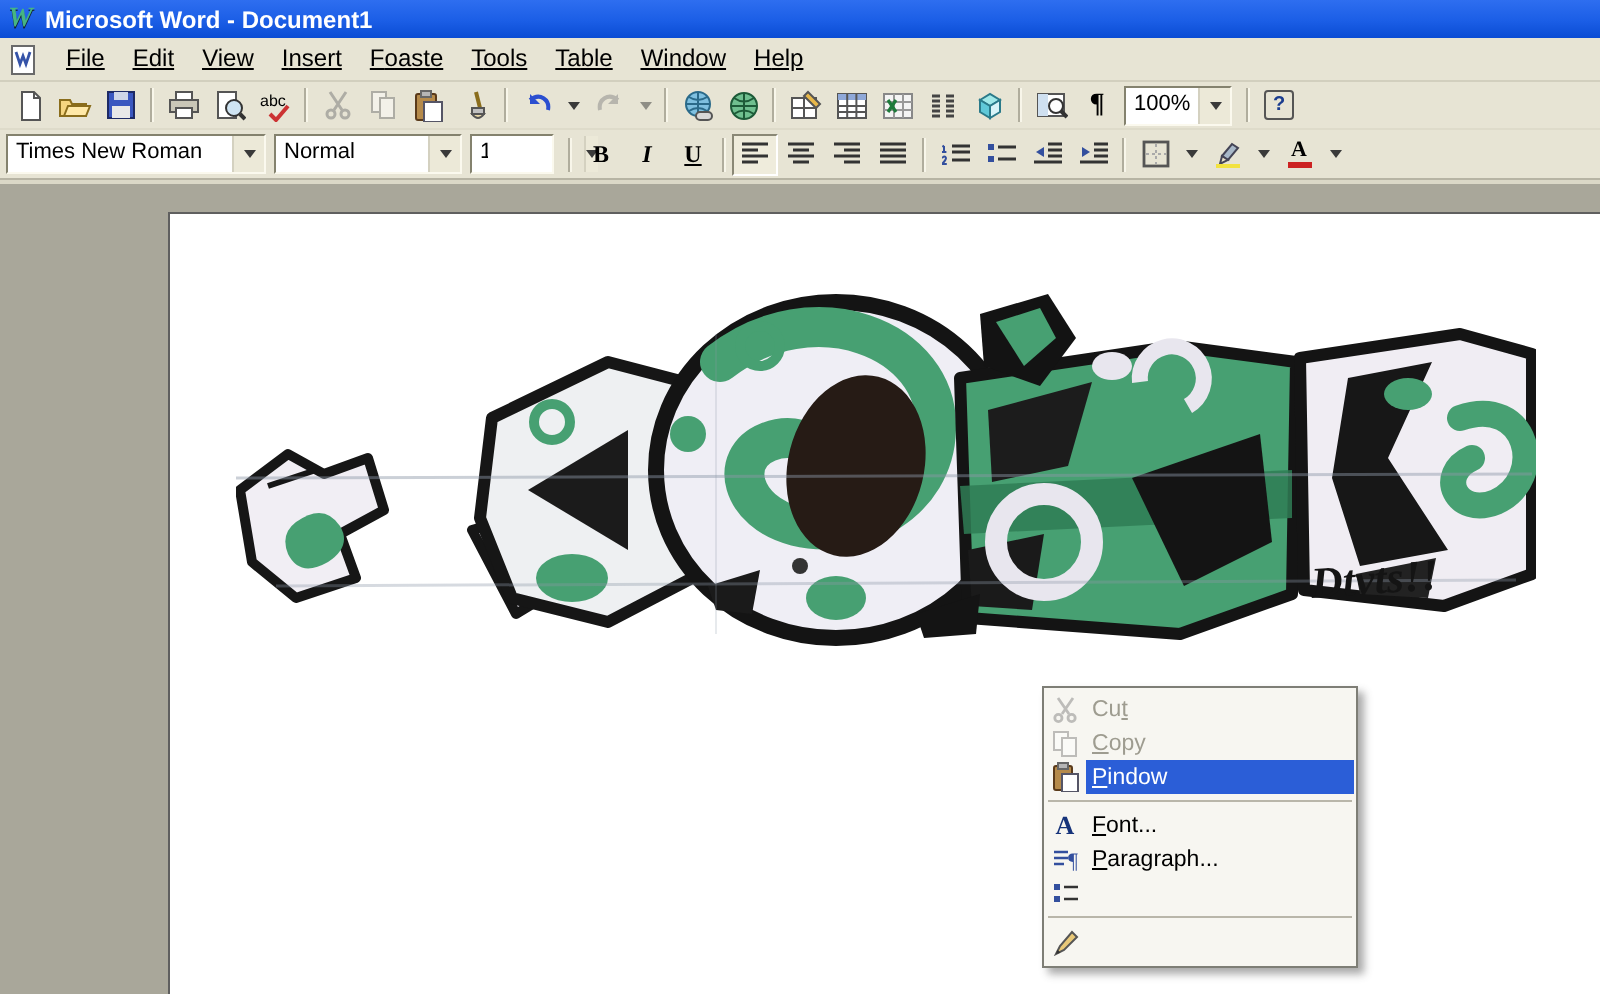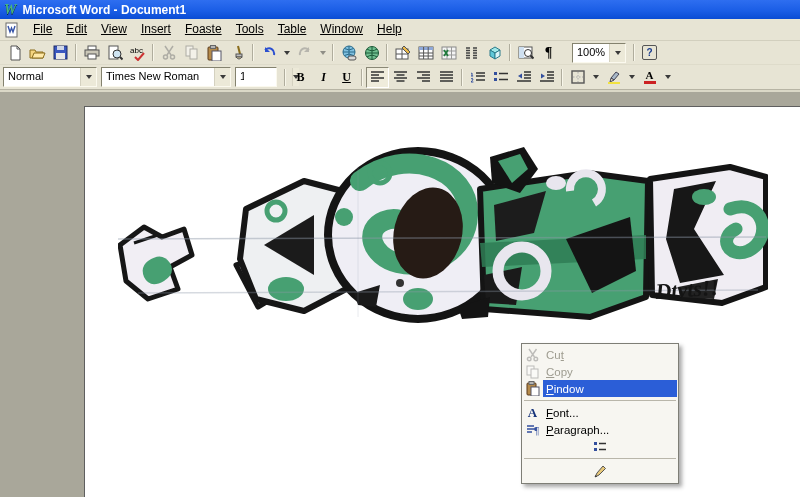--- a/index.html
+++ b/index.html
@@ -62,21 +62,21 @@
     border-left:1px solid #5f5f5f;border-top:1px solid #5f5f5f;
   }
   .graffiti{position:absolute;left:33px;top:40px;}
   
   .context-menu{
     position:absolute;left:521px;top:343px;width:156px;
     background:#f7f6f1;border:1px solid #7e7e76;
     box-shadow:3px 3px 4px rgba(64,64,64,.45);
     padding:2px 0 4px 0;font-size:11.5px;color:#000;
   }
-  .cm-item{height:17px;display:flex;align-items:stretch;justify-content:center;}
+  .cm-item{height:17px;display:flex;align-items:stretch;}
   .cm-icon{width:21px;display:flex;align-items:center;justify-content:center;flex:none;}
   .cm-body{flex:1;display:flex;align-items:center;padding-left:3px;margin-right:1px;white-space:nowrap;}
   .cm-item.selected .cm-body{background:#2b5ed7;color:#fff;}
   .cm-item.disabled{color:#9e9c90;}
   .cm-item.disabled .cm-icon{opacity:.45;filter:grayscale(1);}
   .cm-sep{height:1px;background:#b9b6aa;margin:3px 2px;}
 </style>
 </head>
 <body>
 
@@ -284,43 +284,43 @@
           <rect x="1" y="2" width="13" height="11" fill="#fff" stroke="#555"></rect>
           <rect x="1" y="2" width="5" height="11" fill="#cfe0f0"></rect>
           <circle cx="10" cy="8" r="3.5" fill="none" stroke="#333"></circle>
           <path d="M12.5,10.5 l3,3" stroke="#333" stroke-width="2"></path>
         </svg>
       </span>
     </span>
   <span class="tb-btn">
       <span class="glyph serifglyph" style="font-size:14px;">¶</span>
     </span>
-  <span class="combo" style="width:52px;margin-left:12px;">
+  <span class="combo" style="width:52px;margin-left:2px;">
     <span class="val">100%</span>
     <span class="dd">
         <span class="arr-down"></span>
       </span>
   </span>
   <span class="tb-sep"></span>
   <span class="tb-btn">
       <span style="border:1px solid #555;border-radius:2px;width:13px;height:13px;display:flex;align-items:center;justify-content:center;font-size:10px;font-weight:bold;color:#1a3c8f;">
         <span>?</span>
       </span>
     </span>
 </div>
 
 <div class="toolbar tb-fmt">
+  <span class="combo" style="width:128px;">
+    <span class="val">Times New Roman</span>
+    <span class="dd">
+        <span class="arr-down"></span>
+      </span>
+  </span>
   <span class="combo" style="width:92px;">
     <span class="val">Normal</span>
-    <span class="dd">
-        <span class="arr-down"></span>
-      </span>
-  </span>
-  <span class="combo" style="width:128px;">
-    <span class="val">Times New Roman</span>
     <span class="dd">
         <span class="arr-down"></span>
       </span>
   </span>
   <span class="combo" style="width:40px;gap:48px;">
     <span class="val">10</span>
     <span class="dd">
         <span class="arr-down"></span>
       </span>
   </span>

